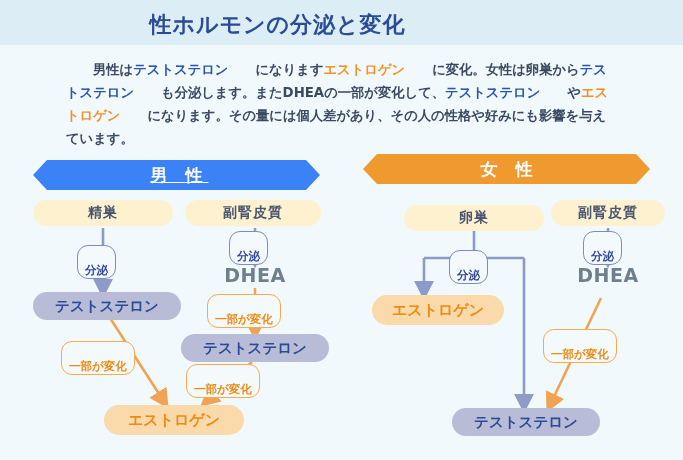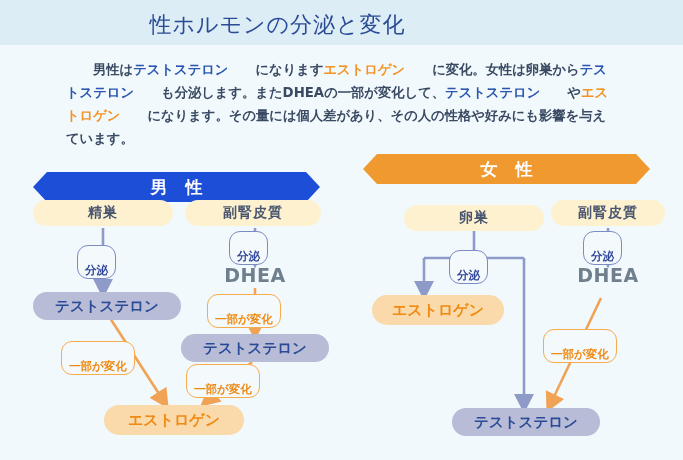--- a/index.html
+++ b/index.html
@@ -13,21 +13,21 @@
   #root{position:relative;width:683px;height:460px;}
 
   
   .header{
     position:absolute;left:0;top:0;width:683px;height:45px;
     background:#dcedf5;
   }
   .header-title{
     position:absolute;left:0;top:10px;width:555px;
     text-align:center;
-    font-size:22px;font-weight:normal;letter-spacing:1px;
+    font-size:22px;font-weight:bold;letter-spacing:1px;
     color:#2a4b96;
   }
 
   
   .lead{
     position:absolute;left:66px;top:58px;width:552px;
     font-size:13.3px;line-height:23px;color:#3a4a63;
     font-weight:bold;
     text-align:left;
   }
@@ -36,21 +36,21 @@
   .lead .n{color:#3a4a63;font-weight:bold;margin-left:27px;}
 
   
   .banner{
     position:absolute;height:30px;line-height:30px;
     text-align:center;color:#ffffff;
     font-size:17px;font-weight:bold;letter-spacing:6px;
     text-indent:6px;
     clip-path:polygon(0% 50%,14px 0%,calc(100% - 14px) 0%,100% 50%,calc(100% - 14px) 100%,14px 100%);
   }
-  .banner-male{left:33px;top:172px;width:287px;background:#1d4ed8;}
+  .banner-male{left:33px;top:160px;width:287px;background:#3b82f6;text-decoration:underline;}
   .banner-female{left:363px;top:154px;width:287px;background:#f0992e;}
 
   
   .node{
     position:absolute;
     border-radius:13px;
     text-align:center;
     font-weight:bold;
     white-space:nowrap;
     display:flex;align-items:center;justify-content:center;

